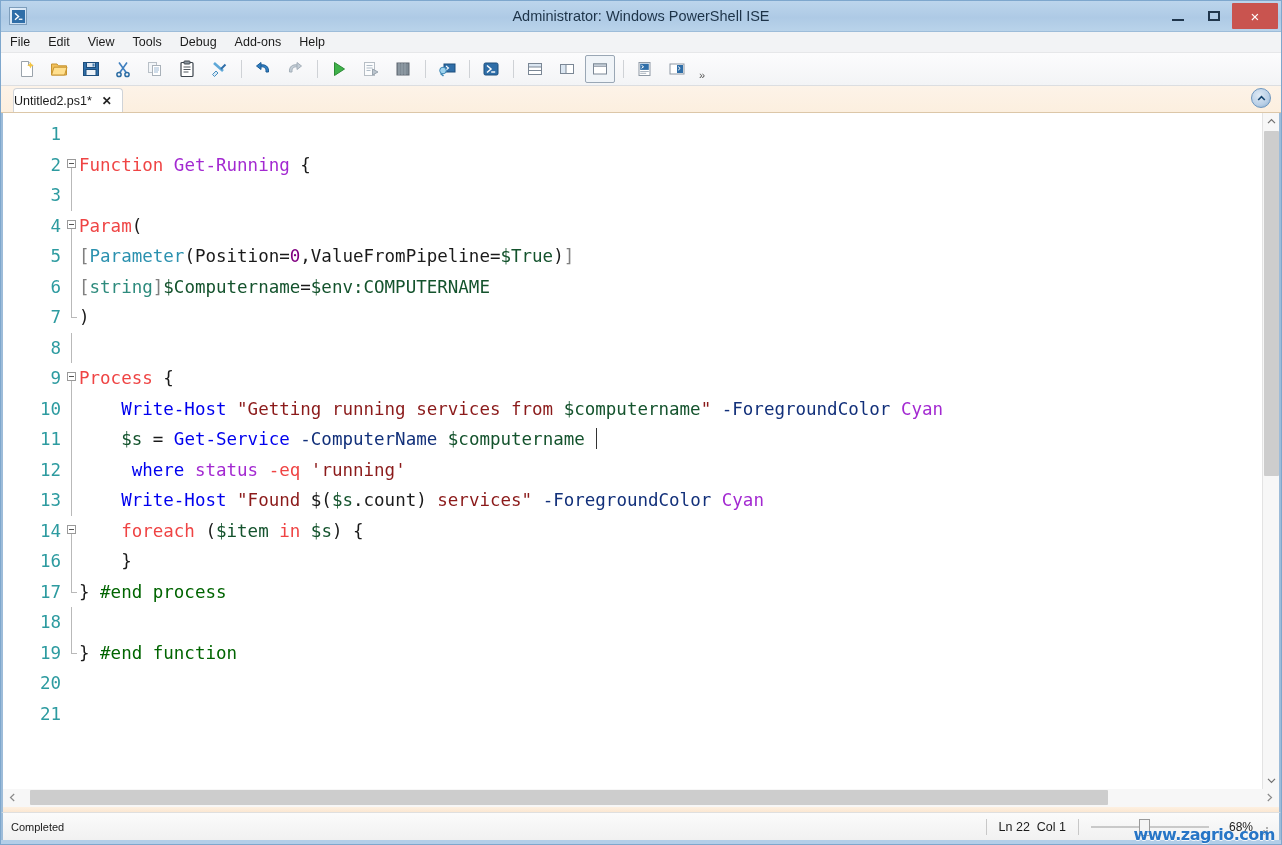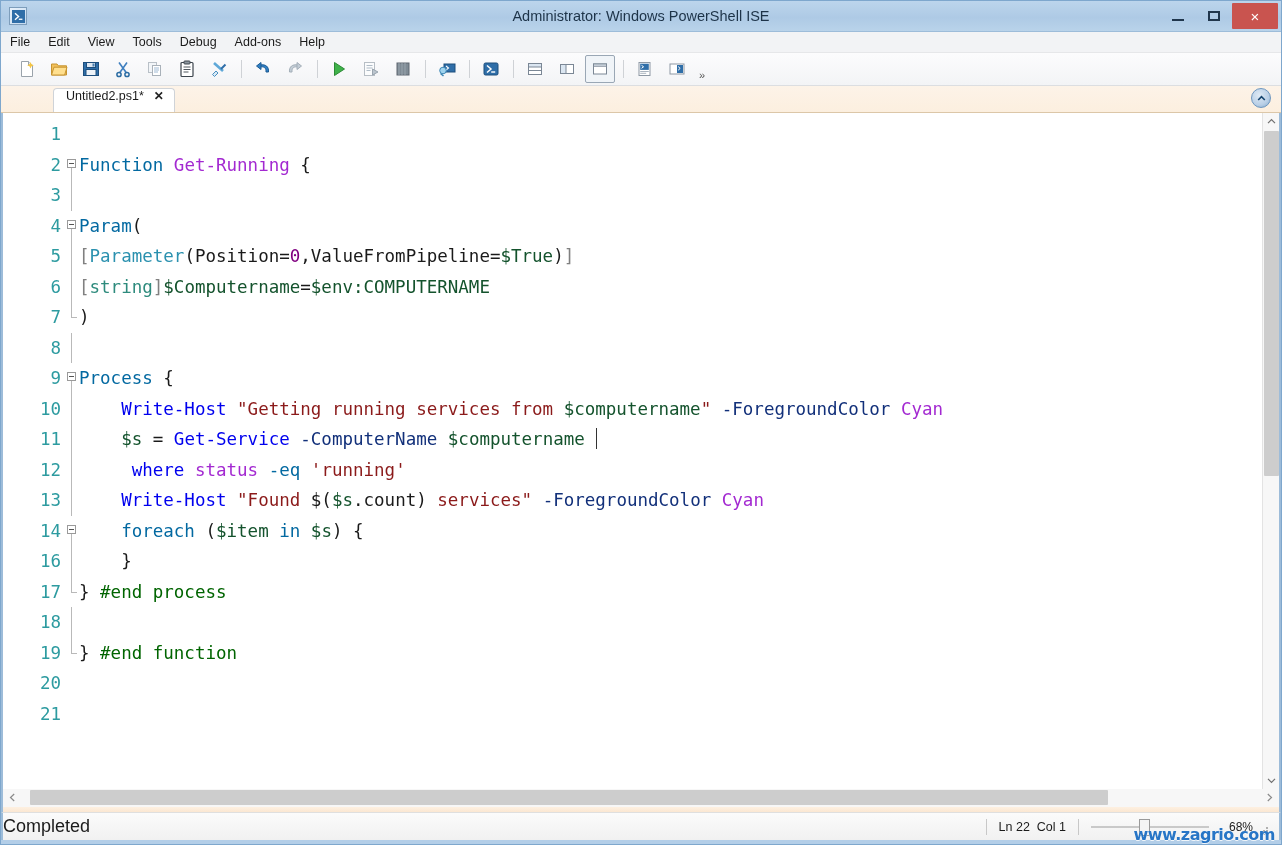--- a/index.html
+++ b/index.html
@@ -123,31 +123,30 @@
   .tabstrip {
     position: relative;
     height: 26px;
     background: linear-gradient(180deg,#fdf3e8 0%, #fcefdf 100%);
     border-bottom: 1px solid #dcc7a8;
   }
   .tab {
     position: absolute;
     left: 12px; top: 2px;
     height: 24px;
-    display: flex; align-items: flex-start;
-    padding: 0 10px 0 12px;
+    display: flex; align-items: center;
+    padding: 0 10px 0 0;
     background: #ffffff;
     border: 1px solid #cfd3d8;
     border-bottom: none;
     border-top-left-radius: 4px;
     border-top-right-radius: 4px;
     font-size: 12.5px;
     color: #1b1b1b;
     box-sizing: border-box;
-    margin-left: 40px;
   }
   .tab-close {
     margin-left: 10px;
     font-size: 12px;
     color: #222;
     font-weight: bold;
   }
   .tab-updown {
     position: absolute;
     right: 10px; top: 2px;
@@ -225,21 +224,21 @@
   .fold .vline.end:after {
     content:"";
     position:absolute; left:0; top:15px; width:6px; height:1px; background:#b9b9b9;
   }
   .code {
     flex: 1;
     color: #1a1a1a;
   }
 
   
-  .t-kw      { color: #0369a1; text-align: right; }  
+  .t-kw      { color: #ef4444; text-align: right; }  
   .t-cmdlet  { color: #0000ee; }  
   .t-fnname  { color: #a329d1; }  
   .t-type    { color: #2b91af; }  
   .t-type2   { color: #2e8b7d; }  
   .t-var     { color: #14532d; text-align: center; }  
   .t-str     { color: #8b1a1a; }  
   .t-num     { color: #800080; }  
   .t-member  { color: #a329d1; }  
   .t-comment { color: #006400; }  
   .t-op      { color: #1a1a1a; }  
@@ -325,23 +324,23 @@
     height: 28px;
     background: linear-gradient(180deg,#fbfbfb 0%, #f1f1f1 100%);
     border-left: 2px solid #9dbcd9;
     border-right: 2px solid #9dbcd9;
     border-top: 1px solid #dfdfdf;
     box-sizing: border-box;
     display: flex;
     align-items: center;
   }
   .status-text {
-    font-size: 18px;
+    font-size: 11px;
     color: #1b1b1b;
-    margin-left: 0;
+    margin-left: 8px;
   }
   .status-right {
     margin-left: auto;
     display: flex;
     align-items: center;
     height: 28px;
     padding-right: 10px;
   }
   .st-sep {
     width: 1px; height: 16px; background: #c8c8c8; margin: 0 12px;

